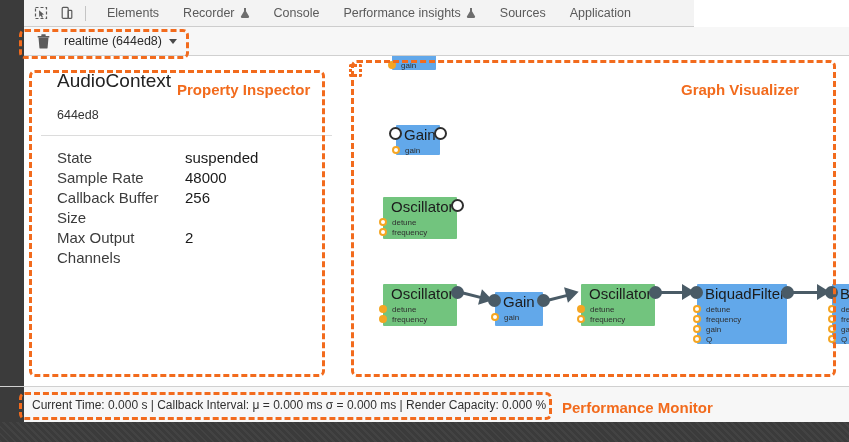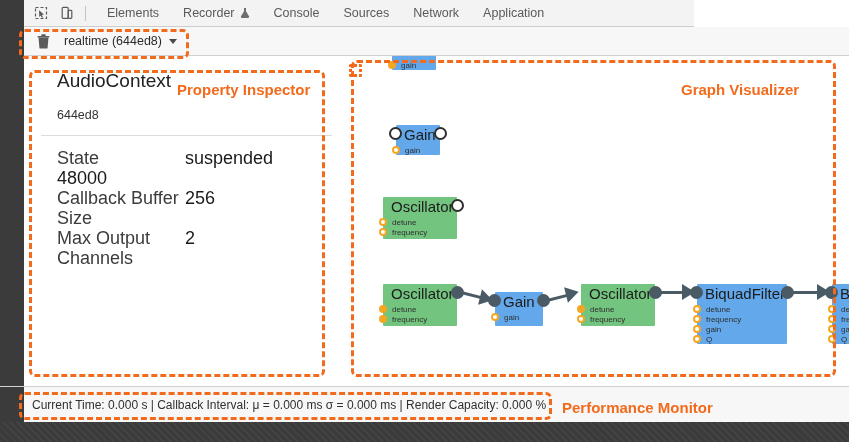--- a/index.html
+++ b/index.html
@@ -64,21 +64,21 @@
     position:absolute; left:0; top:0; width:24px; height:330px; background:#3b3b3b;
   }
   .inspector {
     position: absolute; left: 41px; top: 0; width: 307px; height: 330px;
     background: #fff; border-right: 1px solid #d6d6d6;
     padding: 14px 16px 0 16px;
   }
   .insp-title { font-size: 19px; color: #222; font-weight: normal; margin: 0 0 16px 0; }
   .insp-id { font-size: 12.5px; color: #333; margin-bottom: 13px; }
   .insp-divider { height:1px; background:#dcdcdc; margin: 0 -16px 12px -16px; }
-  .prop-row { display: flex; font-size: 18px; color: #3c3c3c; line-height: 20px; }
+  .prop-row { display: flex; font-size: 15px; color: #3c3c3c; line-height: 20px; }
   .prop-key { width: 128px; flex: 0 0 128px; }
   .prop-val { color: #1a1a1a; }
 
   
   .graph {
     position: absolute; left: 332px; top: 0; right: 0; height: 330px;
     background: #ffffff; overflow: hidden;
   }
   .node { position: absolute; }
   .node-box {
@@ -172,24 +172,29 @@
         <span class="flask">
           <svg width="10" height="12" viewBox="0 0 10 12">
               <path d="M4 1h2v3.2l3 5.1c.4.7-.1 1.6-.9 1.6H1.9c-.8 0-1.3-.9-.9-1.6L4 4.2z" fill="#6e6e6e"></path>
             </svg>
         </span>
       </div>
       <div class="tab">
         <span>Console</span>
       </div>
       <div class="tab">
+        <span>Performance insights</span>
+        <span class="flask">
+          <svg width="10" height="12" viewBox="0 0 10 12">
+              <path d="M4 1h2v3.2l3 5.1c.4.7-.1 1.6-.9 1.6H1.9c-.8 0-1.3-.9-.9-1.6L4 4.2z" fill="#6e6e6e"></path>
+            </svg>
+        </span>
+      </div>
+      <div class="tab">
         <span>Sources</span>
-      </div>
-      <div class="tab">
-        <span>Network</span>
       </div>
       <div class="tab">
         <span>Application</span>
       </div>
     </div>
   </div>
 
   <div class="ctxbar">
     <div class="ctxbar-gutter"></div>
     <div class="trash-btn">
@@ -211,20 +216,21 @@
     <div class="inspector">
       <div class="insp-title">AudioContext</div>
       <div class="insp-id">644ed8</div>
       <div class="insp-divider"></div>
       <div>
         <div class="prop-row">
           <span class="prop-key">State</span>
           <span class="prop-val">suspended</span>
         </div>
         <div class="prop-row">
+          <span class="prop-key">Sample Rate</span>
           <span class="prop-val">48000</span>
         </div>
         <div class="prop-row">
           <span class="prop-key">Callback Buffer Size</span>
           <span class="prop-val">256</span>
         </div>
         <div class="prop-row">
           <span class="prop-key">Max Output Channels</span>
           <span class="prop-val">2</span>
         </div>

